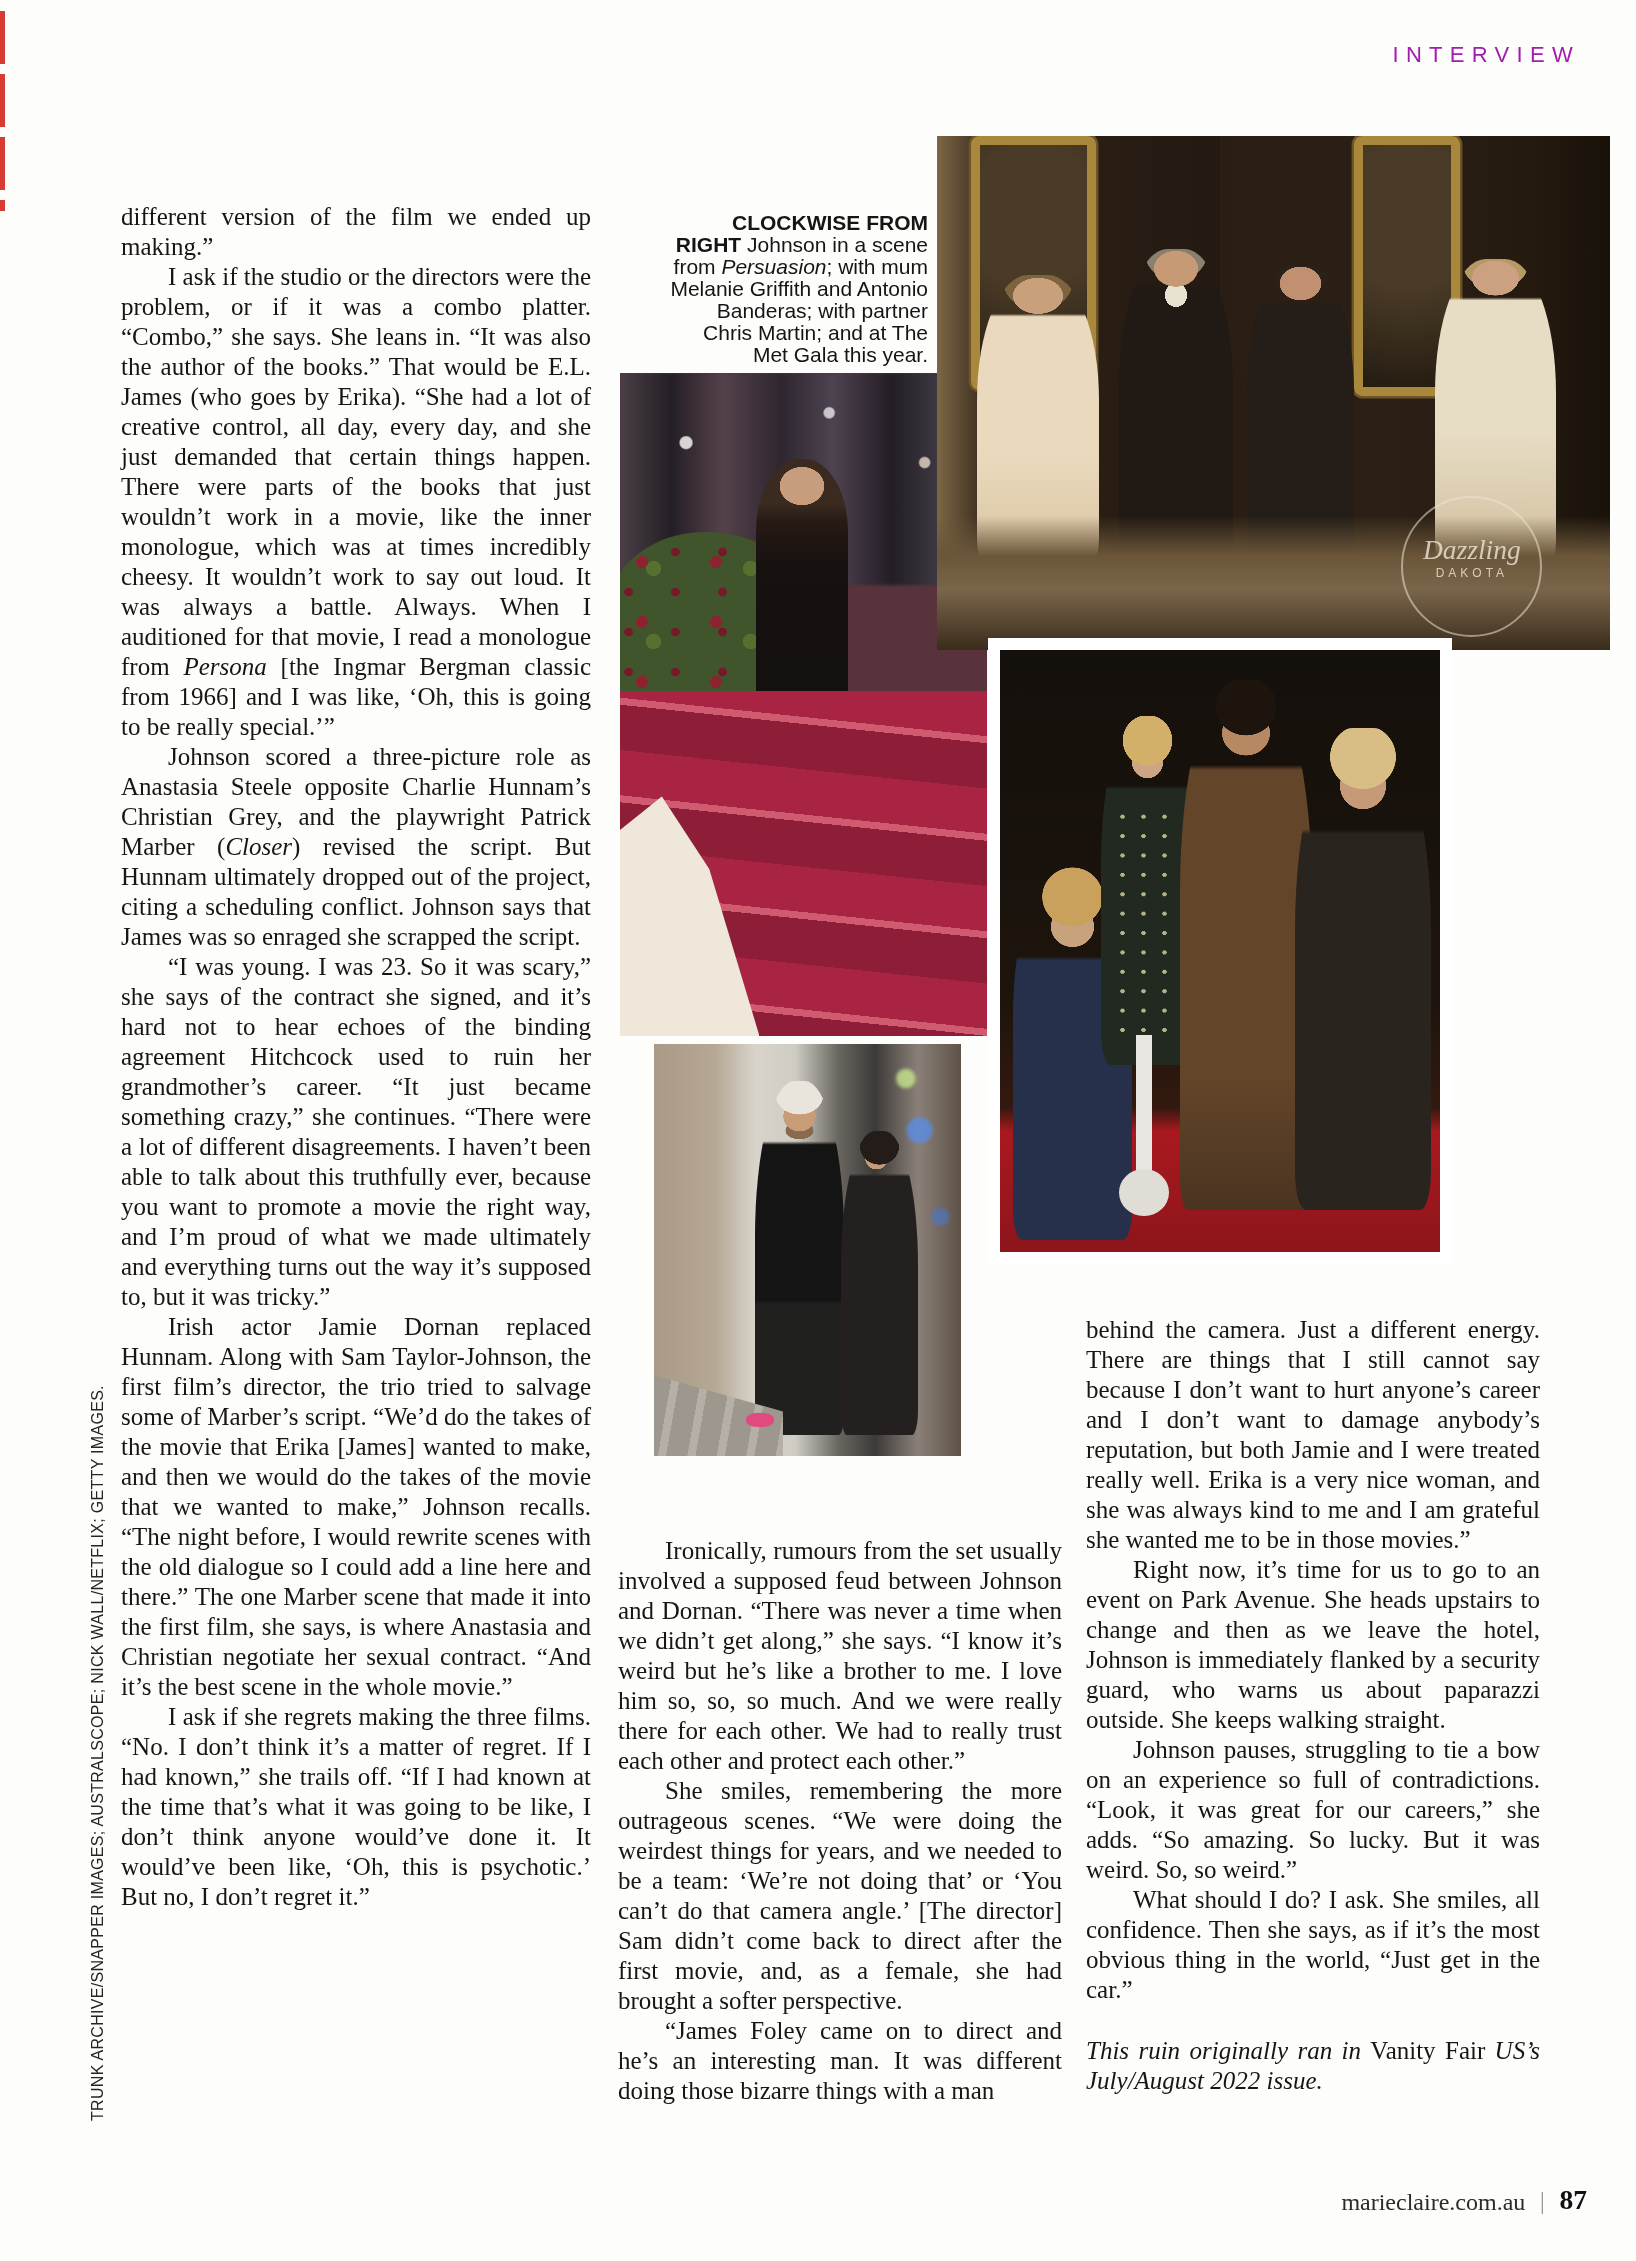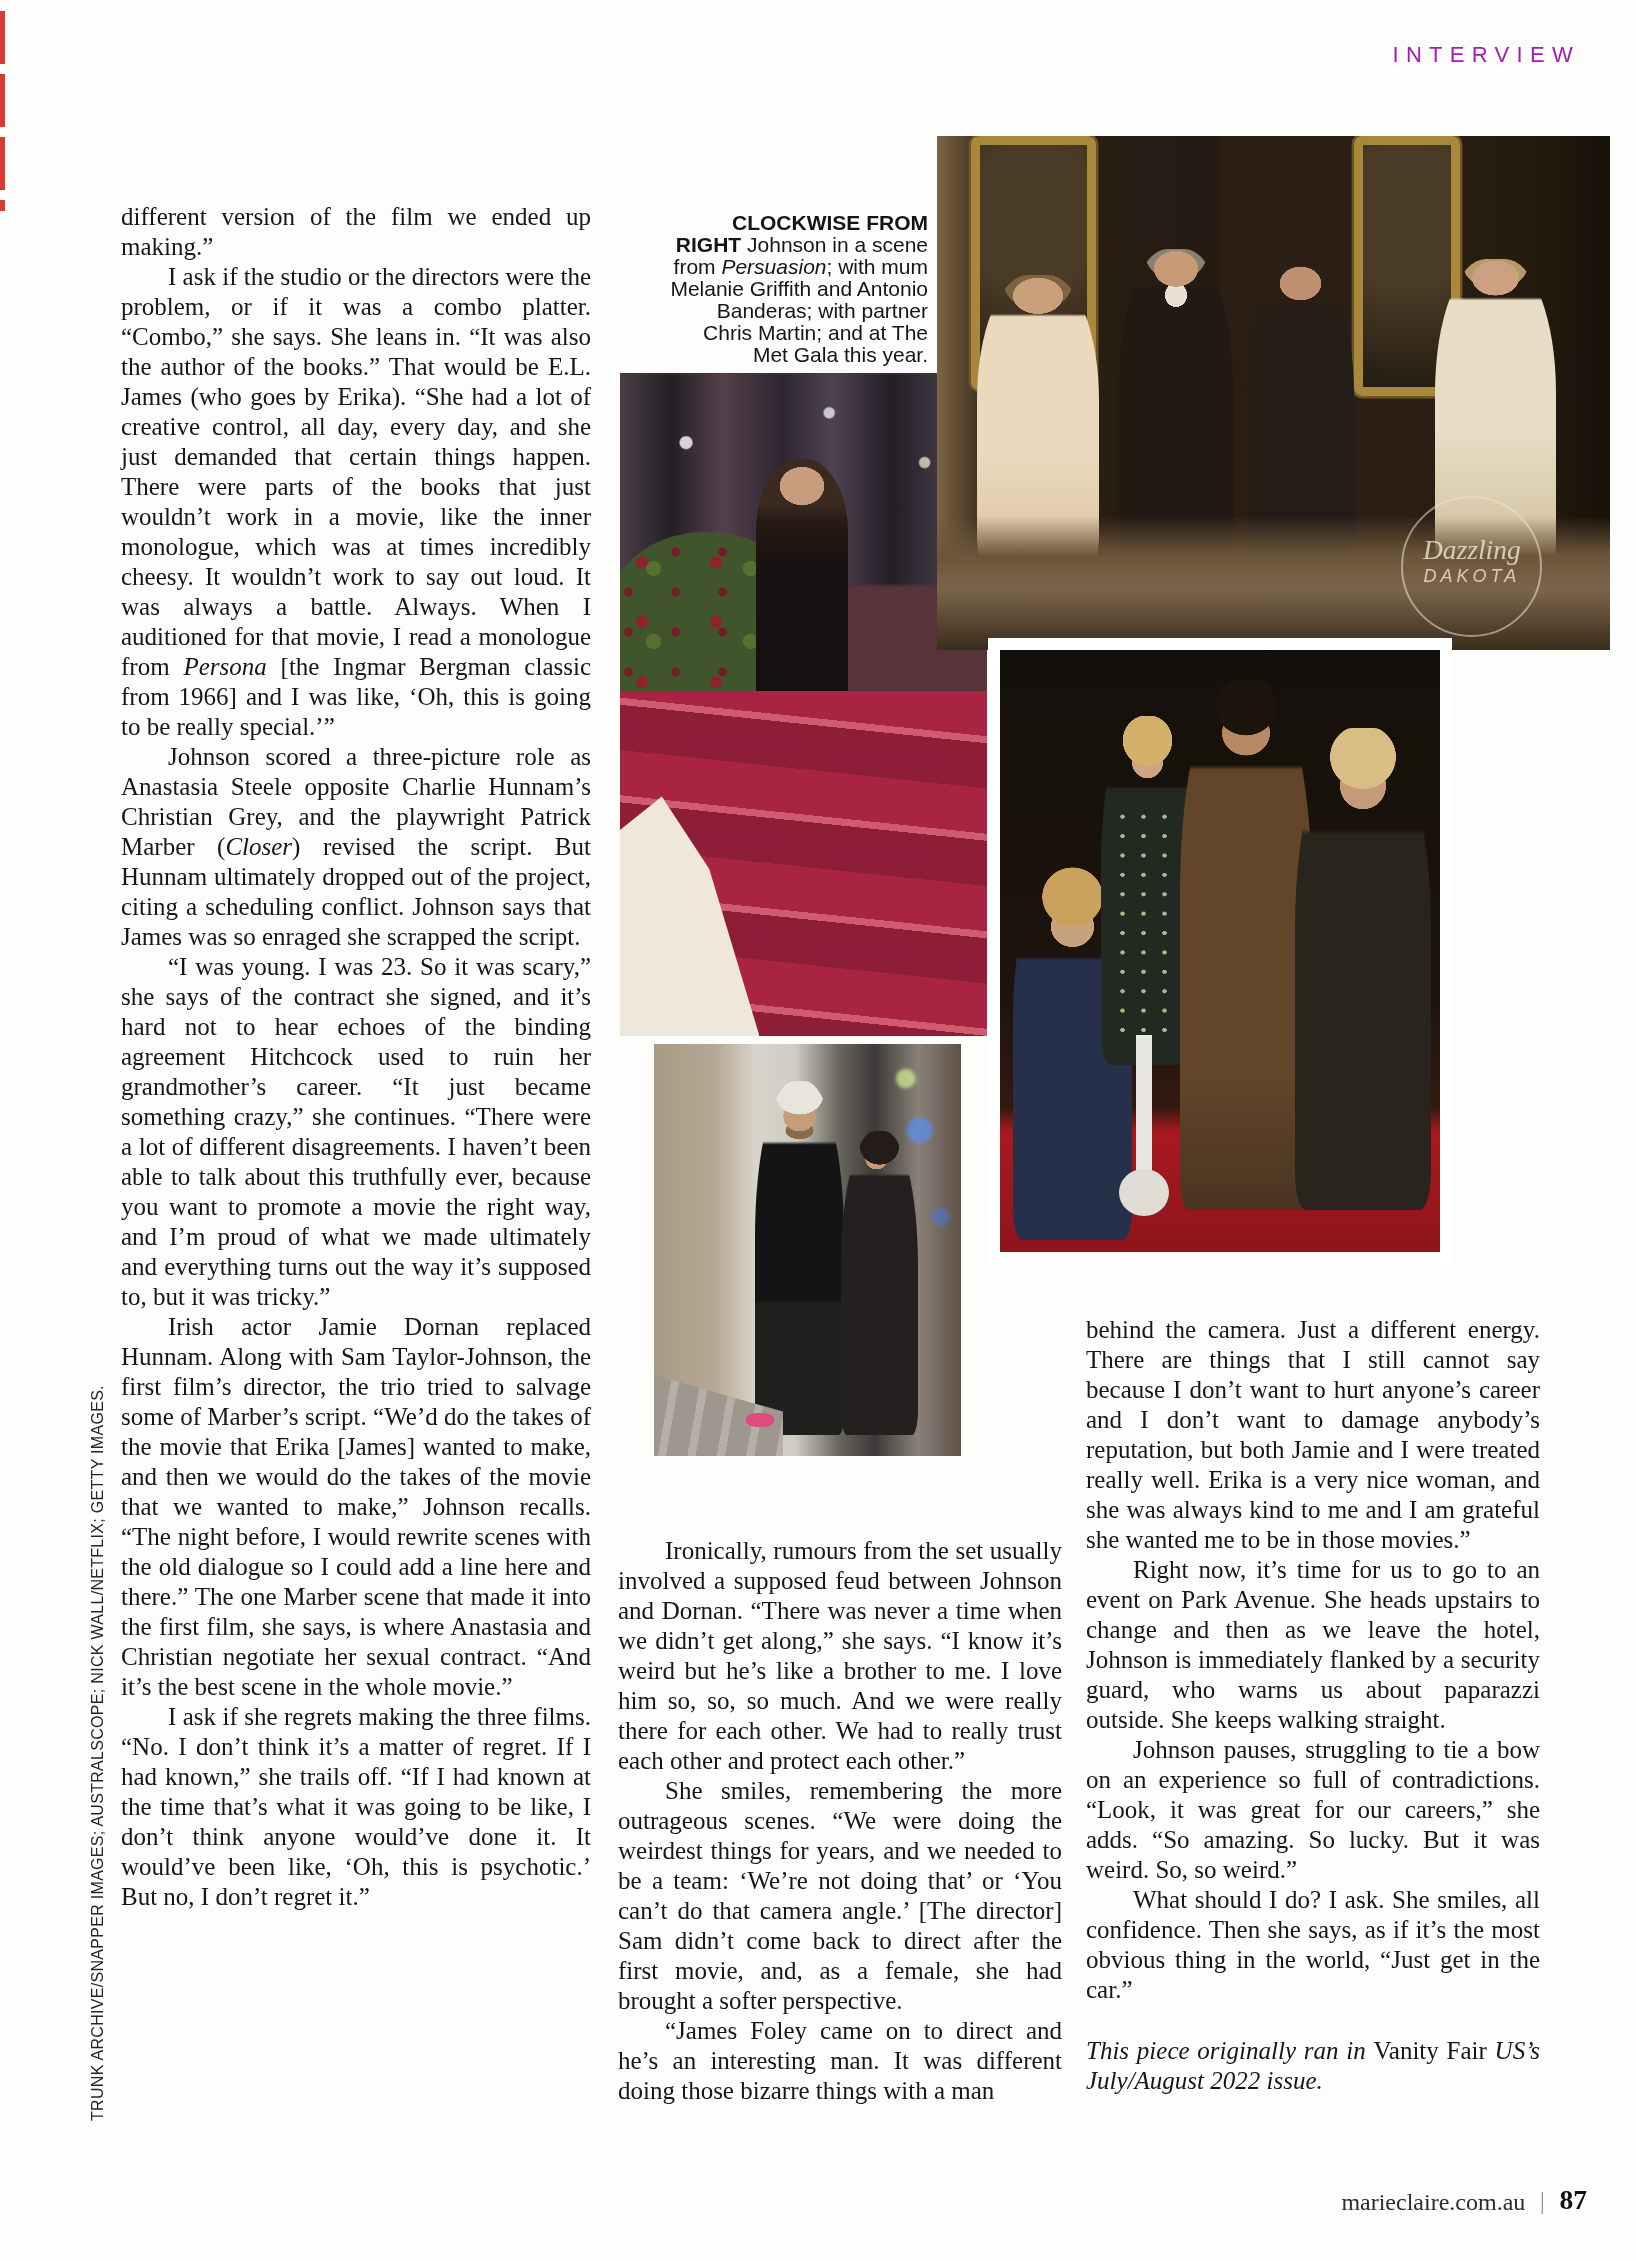--- a/index.html
+++ b/index.html
@@ -69,21 +69,21 @@
       linear-gradient(180deg,transparent 12%,#241d18 13% 100%);}
   .pv-f4{left:74%; top:24%; width:18%; height:62%;
     background:radial-gradient(ellipse 32% 9% at 50% 6%,#cba181 0 60%,transparent 61%),
       radial-gradient(ellipse 44% 12% at 50% 2%,#b69a66 0 60%,transparent 61%),
       linear-gradient(180deg,transparent 12%,#e7dcC4 13% 55%,#cdbb97 100%);}
   .pv-sofa{left:0; bottom:0; width:100%; height:26%;
     background:linear-gradient(180deg,rgba(90,70,44,0) 0%,#6b563a 30%,#7a654a 55%,#3a2c1c 100%);}
   .pv-wm{left:69%; top:70%; width:137px; height:137px; border:2.4px solid rgba(235,228,210,.55);
     border-radius:50%; text-align:center; color:rgba(238,231,214,.8); z-index:3;}
   .pv-wm .wm-script{position:static; display:block; margin-top:36px; font-style:italic; font-size:27.5px; font-family:"Liberation Serif",serif;}
-  .pv-wm .wm-caps{position:static; display:block; font-family:"Liberation Sans",sans-serif; font-size:18px; letter-spacing:4px;font-style:italic;}
+  .pv-wm .wm-caps{position:static; display:block; font-family:"Liberation Sans",sans-serif; font-size:12px; letter-spacing:4px;}
   
   .metgala{left:620px; top:373px; width:367px; height:663px; z-index:1; background:#58333c;}
   .mg-crowd{left:0; top:0; width:100%; height:32%;
     background:linear-gradient(90deg,#4a3f46,#241f26 14%,#55414b 28%,#2d2630 44%,#4e4350 58%,#231d26 74%,#403a44 88%,#2a242c 100%); filter:blur(1.6px);}
   .mg-flash{left:0; top:0; width:100%; height:30%;
     background:radial-gradient(circle at 18% 35%,rgba(255,255,255,.8) 0 5.7px,transparent 7.3px),
       radial-gradient(circle at 57% 20%,rgba(255,255,255,.7) 0 4.8px,transparent 6.5px),
       radial-gradient(circle at 83% 45%,rgba(255,240,220,.7) 0 4.8px,transparent 6.5px);}
   .mg-hedge{left:-4%; top:24%; width:60%; height:29%; border-radius:45% 55% 35% 25%;
     background-color:#41552c;
@@ -173,21 +173,21 @@
   <div class="col col2">
       <p class="ind"><span>Ironically, rumours from the set usually involved a supposed feud between Johnson and Dornan. “There was never a time when we didn’t get along,” she says. “I know it’s weird but he’s like a brother to me. I love him so, so, so much. And we were really there for each other. We had to really trust each other and protect each other.”</span></p>
       <p class="ind"><span>She smiles, remembering the more outrageous scenes. “We were doing the weirdest things for years, and we needed to be a team: ‘We’re not doing that’ or ‘You can’t do that camera angle.’ [The director] Sam didn’t come back to direct after the first movie, and, as a female, she had brought a softer perspective.</span></p>
       <p class="ind"><span>“James Foley came on to direct and he’s an interesting man. It was different doing those bizarre things with a man</span></p>
     </div>
   <div class="col col3">
       <p class=""><span>behind the camera. Just a different energy. There are things that I still cannot say because I don’t want to hurt anyone’s career and I don’t want to damage anybody’s reputation, but both Jamie and I were treated really well. Erika is a very nice woman, and she was always kind to me and I am grateful she wanted me to be in those movies.”</span></p>
       <p class="ind"><span>Right now, it’s time for us to go to an event on Park Avenue. She heads upstairs to change and then as we leave the hotel, Johnson is immediately flanked by a security guard, who warns us about paparazzi outside. She keeps walking straight.</span></p>
       <p class="ind"><span>Johnson pauses, struggling to tie a bow on an experience so full of contradictions. “Look, it was great for our careers,” she adds. “So amazing. So lucky. But it was weird. So, so weird.”</span></p>
       <p class="ind"><span>What should I do? I ask. She smiles, all confidence. Then she says, as if it’s the most obvious thing in the world, “Just get in the car.”</span></p>
-      <p class=" credit"><span class="it">This piece originally ran in </span><span>Vanity Fair</span><span class="it"> US’s July/August 2022 issue.</span></p>
+      <p class=" credit"><span class="it">This ruin originally ran in </span><span>Vanity Fair</span><span class="it"> US’s July/August 2022 issue.</span></p>
     </div>
 
   <div class="caption"><span class="bd">CLOCKWISE FROM RIGHT </span><span>Johnson in a scene from </span><span class="it">Persuasion</span><span>; with mum Melanie Griffith and Antonio Banderas; with partner Chris Martin; and at The Met Gala this year.</span></div>
 
   <div class="photo persuasion">
     <div class="pv-bg"></div>
     <div class="pv-mirror pv-m1"></div>
     <div class="pv-mirror pv-m2"></div>
     <div class="pv-fig pv-f1"></div>
     <div class="pv-fig pv-f2"></div>

